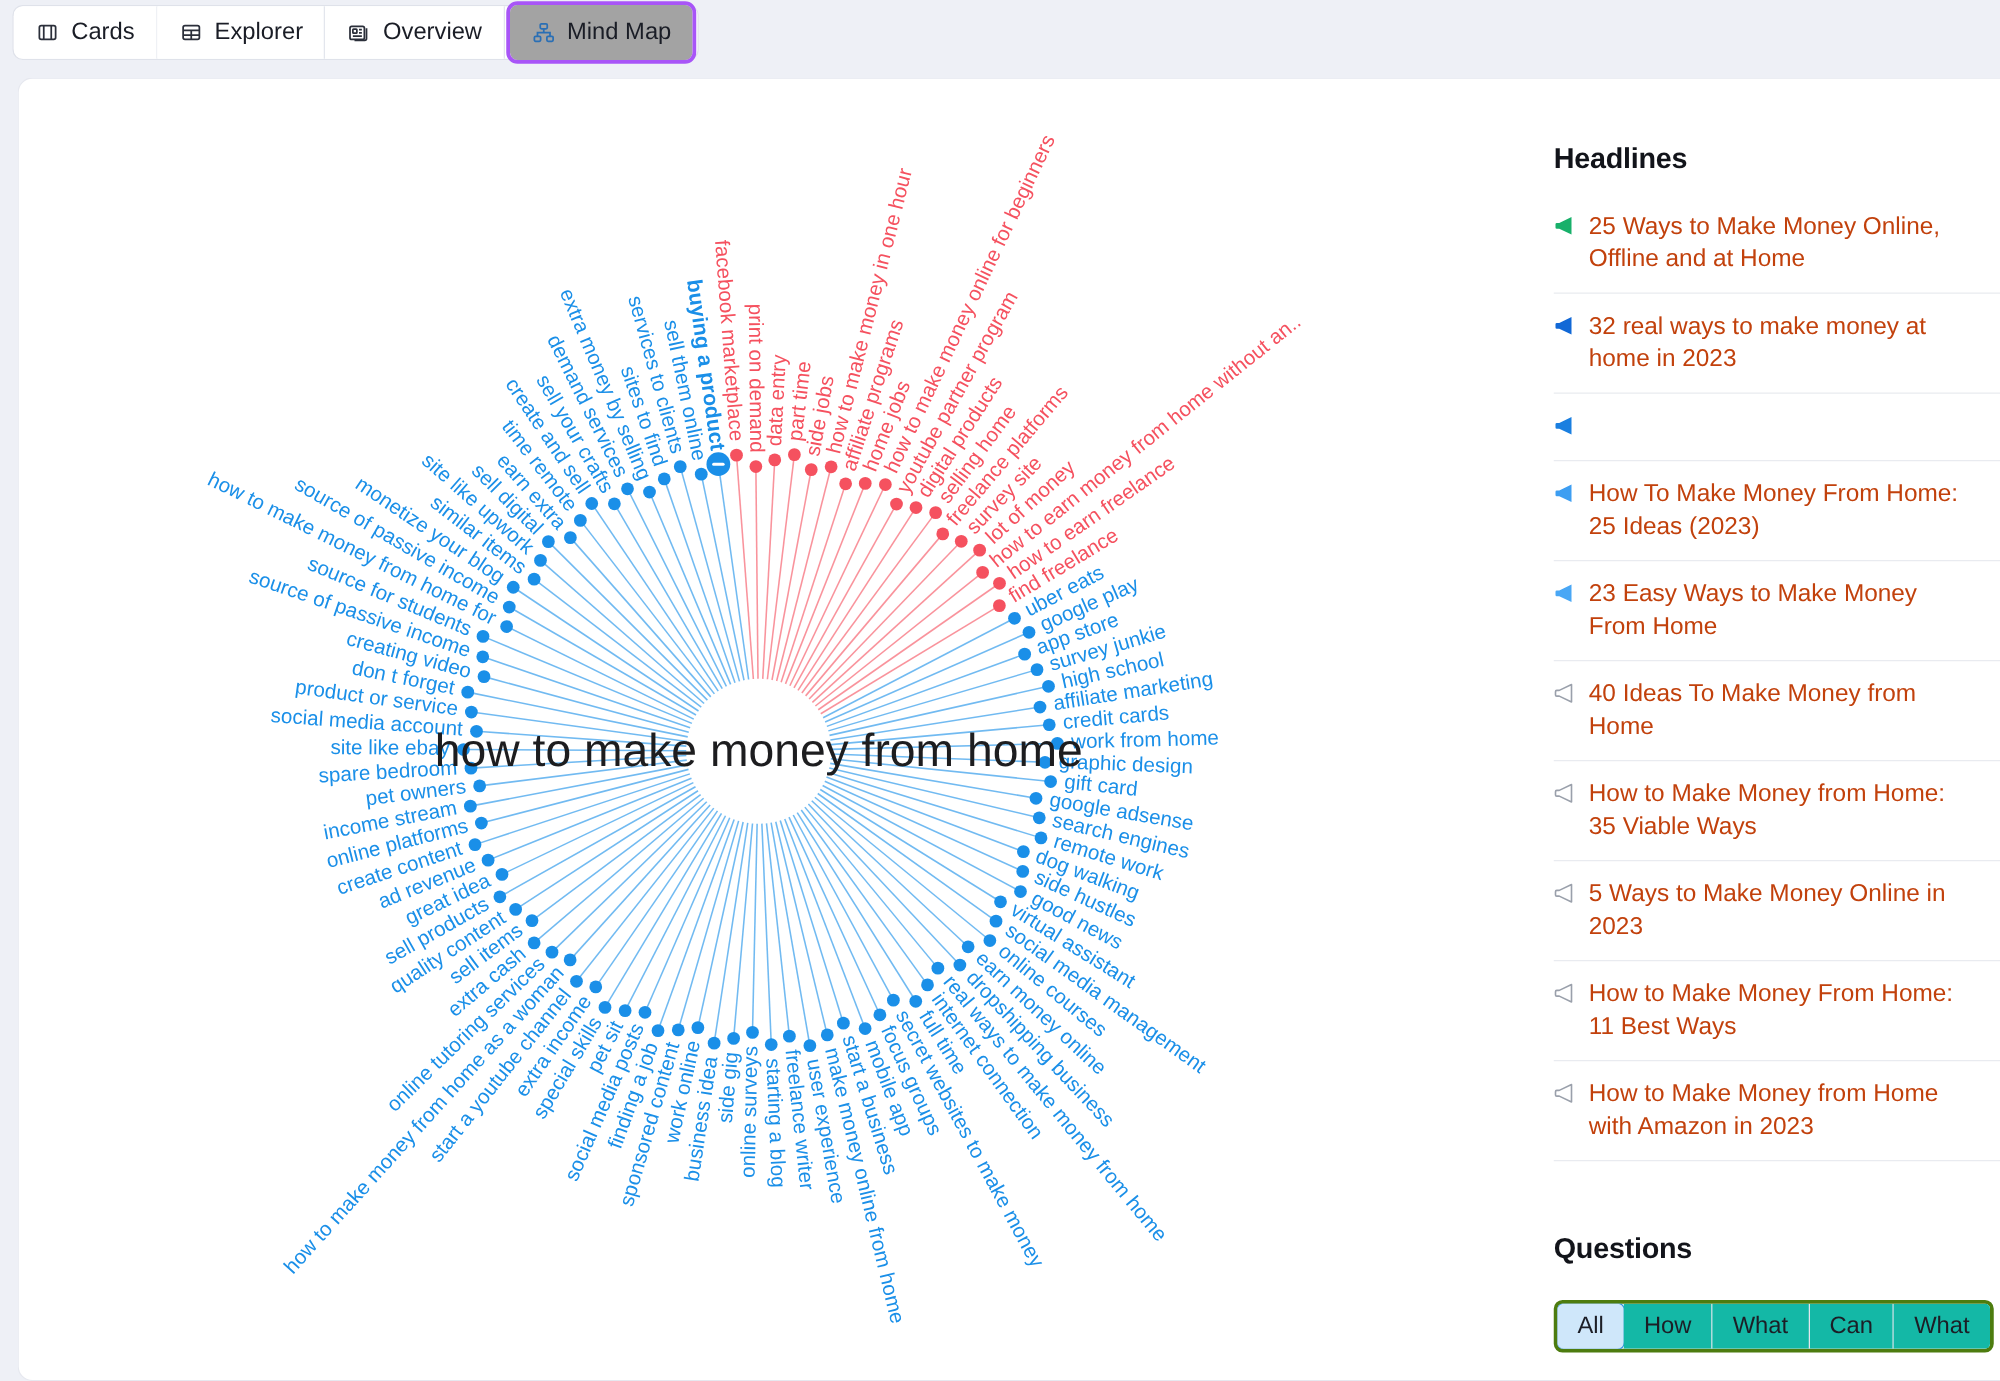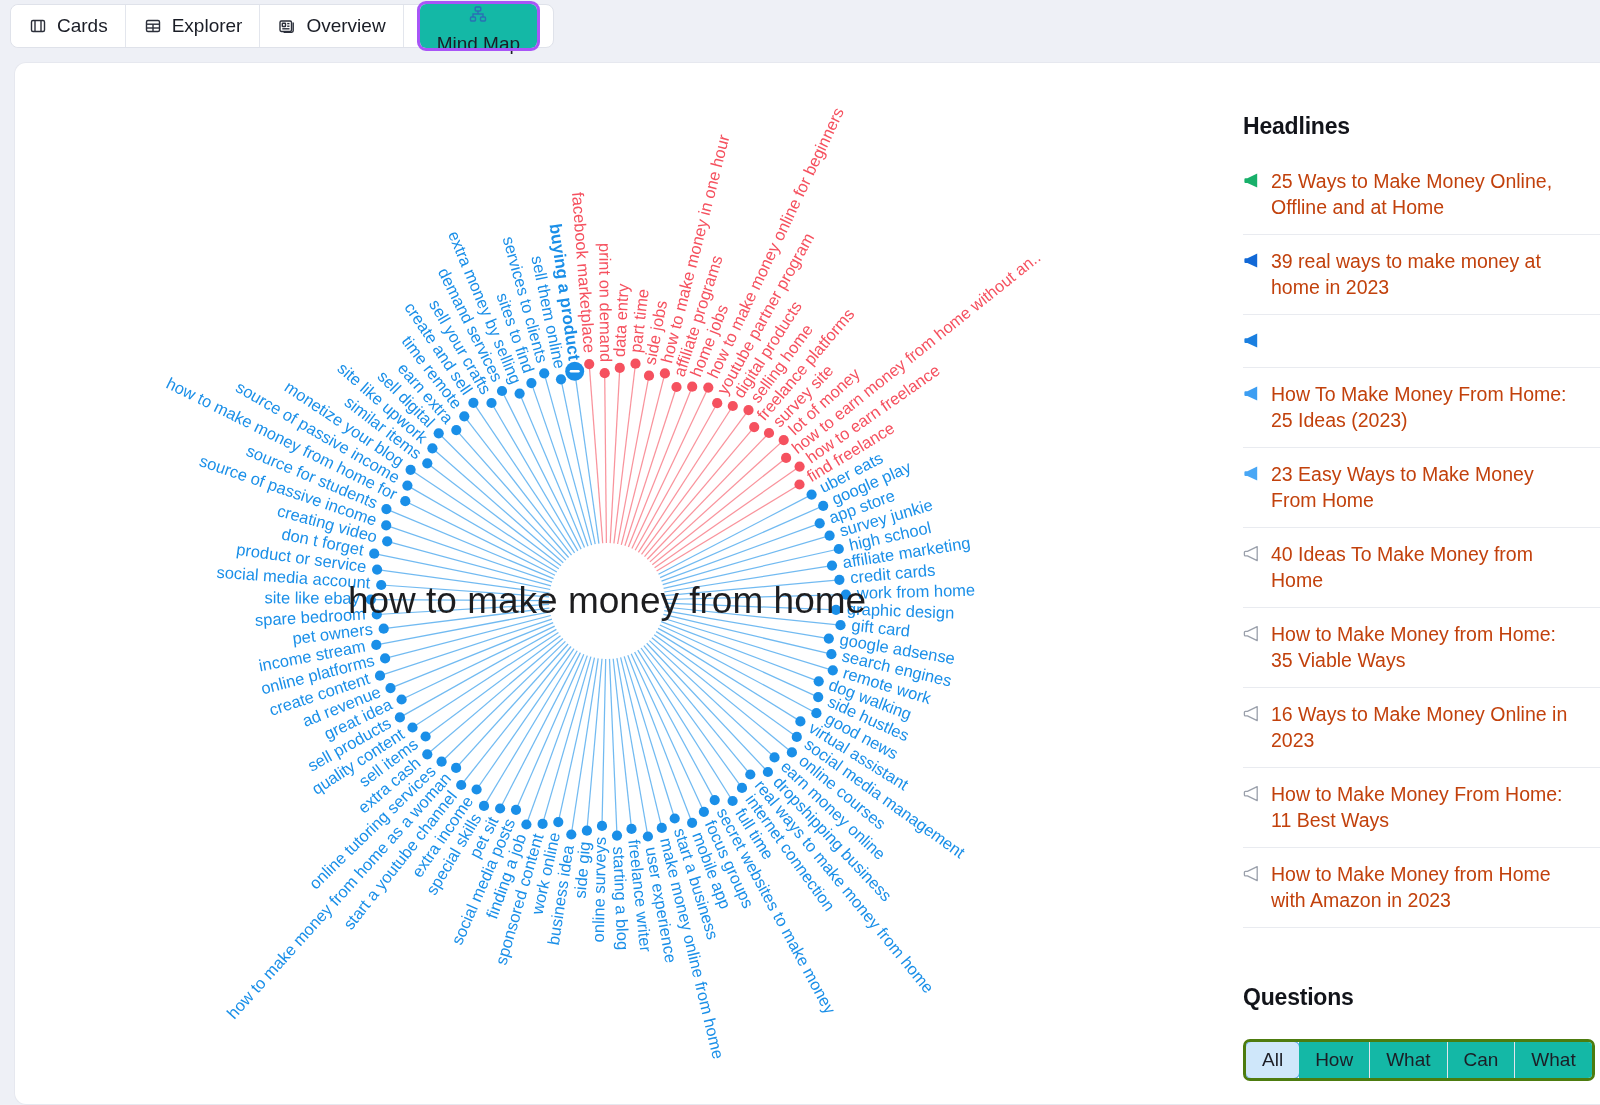--- a/index.html
+++ b/index.html
@@ -28,27 +28,26 @@
     padding: 0 17px;
     font-size: 19px; color: #1a1d26;
     border-right: 1px solid #e3e6ed;
     background: #fff;
     cursor: pointer;
     white-space: nowrap;
   }
   .tab:first-child { border-radius: 8px 0 0 8px; text-align: right; }
   .tab:last-child { border-right: none; }
   .tab.active {
-    background: #14b8a6;
+    background: #a3a3a3;
     outline: 3px solid #a855f7;
     border-radius: 6px;
     position: relative;
     z-index: 3;
-    margin: -1px 16px;
-    flex-direction: column;
+    margin: -1px 4px;
   }
   .tab svg { display: block; flex: 0 0 auto; }
 
   
   .card {
     position: absolute;
     left: 14px; top: 62px;
     width: 1600px; height: 1043px;
     background: #ffffff;
     border-radius: 12px;
@@ -494,21 +493,21 @@
             <span class="megaphone"><svg width="17" height="17" viewBox="0 0 17 17">
                 <path d="M14.2 1.6 4.4 6.3H2.4a1 1 0 0 0-1 1v2.6a1 1 0 0 0 1 1h2l9.8 4.7z" fill="#18b06a"></path>
               </svg></span>
             <span class="hl-text">25 Ways to Make Money Online,
 Offline and at Home</span>
           </li>
           <li class="hl-item">
             <span class="megaphone"><svg width="17" height="17" viewBox="0 0 17 17">
                 <path d="M14.2 1.6 4.4 6.3H2.4a1 1 0 0 0-1 1v2.6a1 1 0 0 0 1 1h2l9.8 4.7z" fill="#1168d6"></path>
               </svg></span>
-            <span class="hl-text">39 real ways to make money at
+            <span class="hl-text">32 real ways to make money at
 home in 2023</span>
           </li>
           <li class="hl-item">
             <span class="megaphone"><svg width="17" height="17" viewBox="0 0 17 17">
                 <path d="M14.2 1.6 4.4 6.3H2.4a1 1 0 0 0-1 1v2.6a1 1 0 0 0 1 1h2l9.8 4.7z" fill="#1a7fe0"></path>
               </svg></span>
           </li>
           <li class="hl-item">
             <span class="megaphone"><svg width="17" height="17" viewBox="0 0 17 17">
                 <path d="M14.2 1.6 4.4 6.3H2.4a1 1 0 0 0-1 1v2.6a1 1 0 0 0 1 1h2l9.8 4.7z" fill="#3d9ef2"></path>
@@ -534,21 +533,21 @@
             <span class="megaphone"><svg width="17" height="17" viewBox="0 0 17 17">
                 <path d="M14.2 1.6 4.4 6.3H2.4a1 1 0 0 0-1 1v2.6a1 1 0 0 0 1 1h2l9.8 4.7z" fill="none" stroke="#9aa0ab" stroke-width="1.3" stroke-linejoin="round"></path>
               </svg></span>
             <span class="hl-text">How to Make Money from Home:
 35 Viable Ways</span>
           </li>
           <li class="hl-item">
             <span class="megaphone"><svg width="17" height="17" viewBox="0 0 17 17">
                 <path d="M14.2 1.6 4.4 6.3H2.4a1 1 0 0 0-1 1v2.6a1 1 0 0 0 1 1h2l9.8 4.7z" fill="none" stroke="#9aa0ab" stroke-width="1.3" stroke-linejoin="round"></path>
               </svg></span>
-            <span class="hl-text">16 Ways to Make Money Online in
+            <span class="hl-text">5 Ways to Make Money Online in
 2023</span>
           </li>
           <li class="hl-item">
             <span class="megaphone"><svg width="17" height="17" viewBox="0 0 17 17">
                 <path d="M14.2 1.6 4.4 6.3H2.4a1 1 0 0 0-1 1v2.6a1 1 0 0 0 1 1h2l9.8 4.7z" fill="none" stroke="#9aa0ab" stroke-width="1.3" stroke-linejoin="round"></path>
               </svg></span>
             <span class="hl-text">How to Make Money From Home:
 11 Best Ways</span>
           </li>
           <li class="hl-item">

